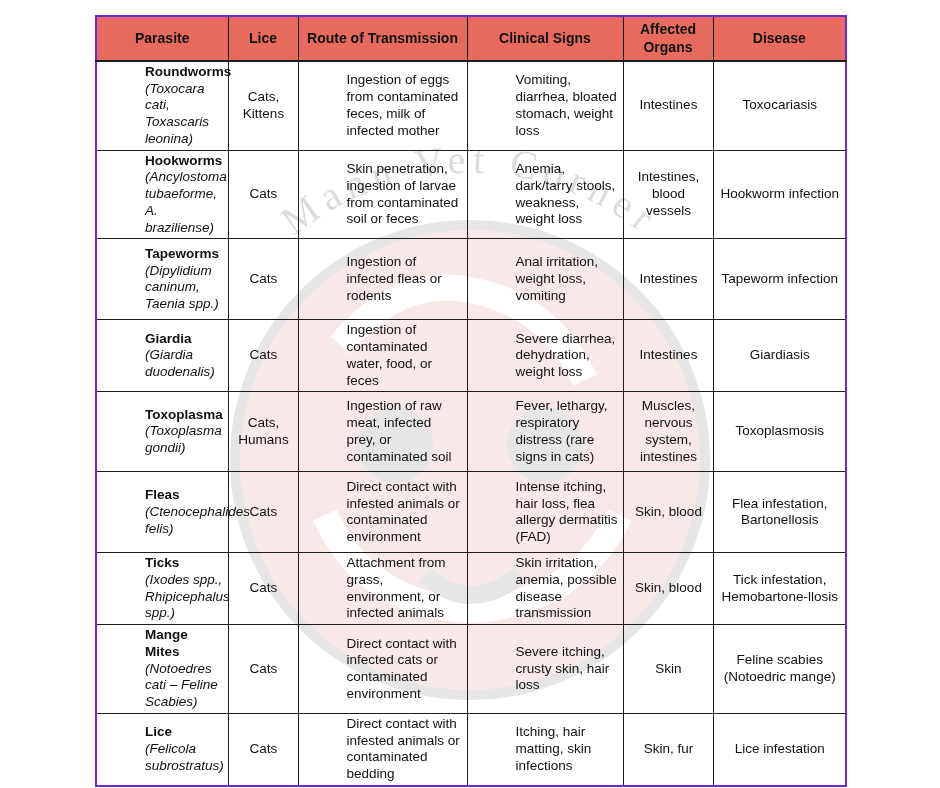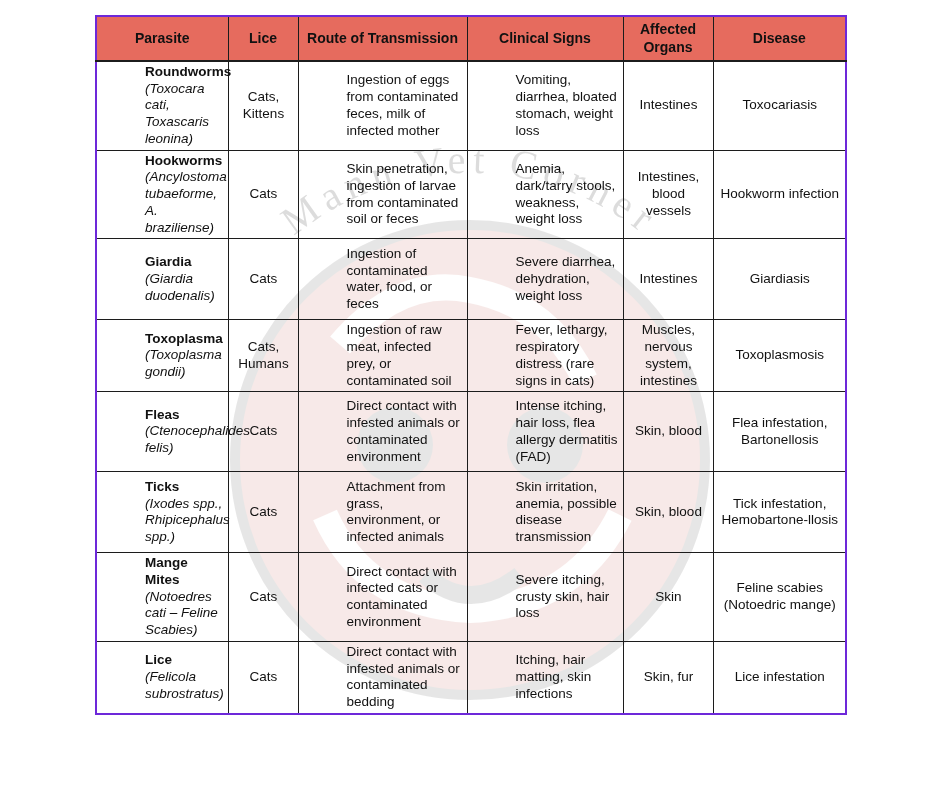--- a/index.html
+++ b/index.html
@@ -123,20 +123,28 @@
 
   <tr>
     <td class="left"><span class="b">Hookworms</span> <span class="i">(Ancylostoma tubaeforme, A. braziliense)</span></td>
     <td class="center">Cats</td>
     <td class="left">Skin penetration, ingestion of larvae from contaminated soil or feces</td>
     <td class="left">Anemia, dark/tarry stools, weakness, weight loss</td>
     <td class="center">Intestines, blood vessels</td>
     <td class="center">Hookworm infection</td>
   </tr>
 
+  <tr>
+    <td class="left"><span class="b">Tapeworms</span> <span class="i">(Dipylidium caninum, Taenia spp.)</span></td>
+    <td class="center">Cats</td>
+    <td class="left">Ingestion of infected fleas or rodents</td>
+    <td class="left">Anal irritation, weight loss, vomiting</td>
+    <td class="center">Intestines</td>
+    <td class="center">Tapeworm infection</td>
+  </tr>
 
   <tr>
     <td class="left"><span class="b">Giardia</span> <span class="i">(Giardia duodenalis)</span></td>
     <td class="center">Cats</td>
     <td class="left">Ingestion of contaminated water, food, or feces</td>
     <td class="left">Severe diarrhea, dehydration, weight loss</td>
     <td class="center">Intestines</td>
     <td class="center">Giardiasis</td>
   </tr>
 

